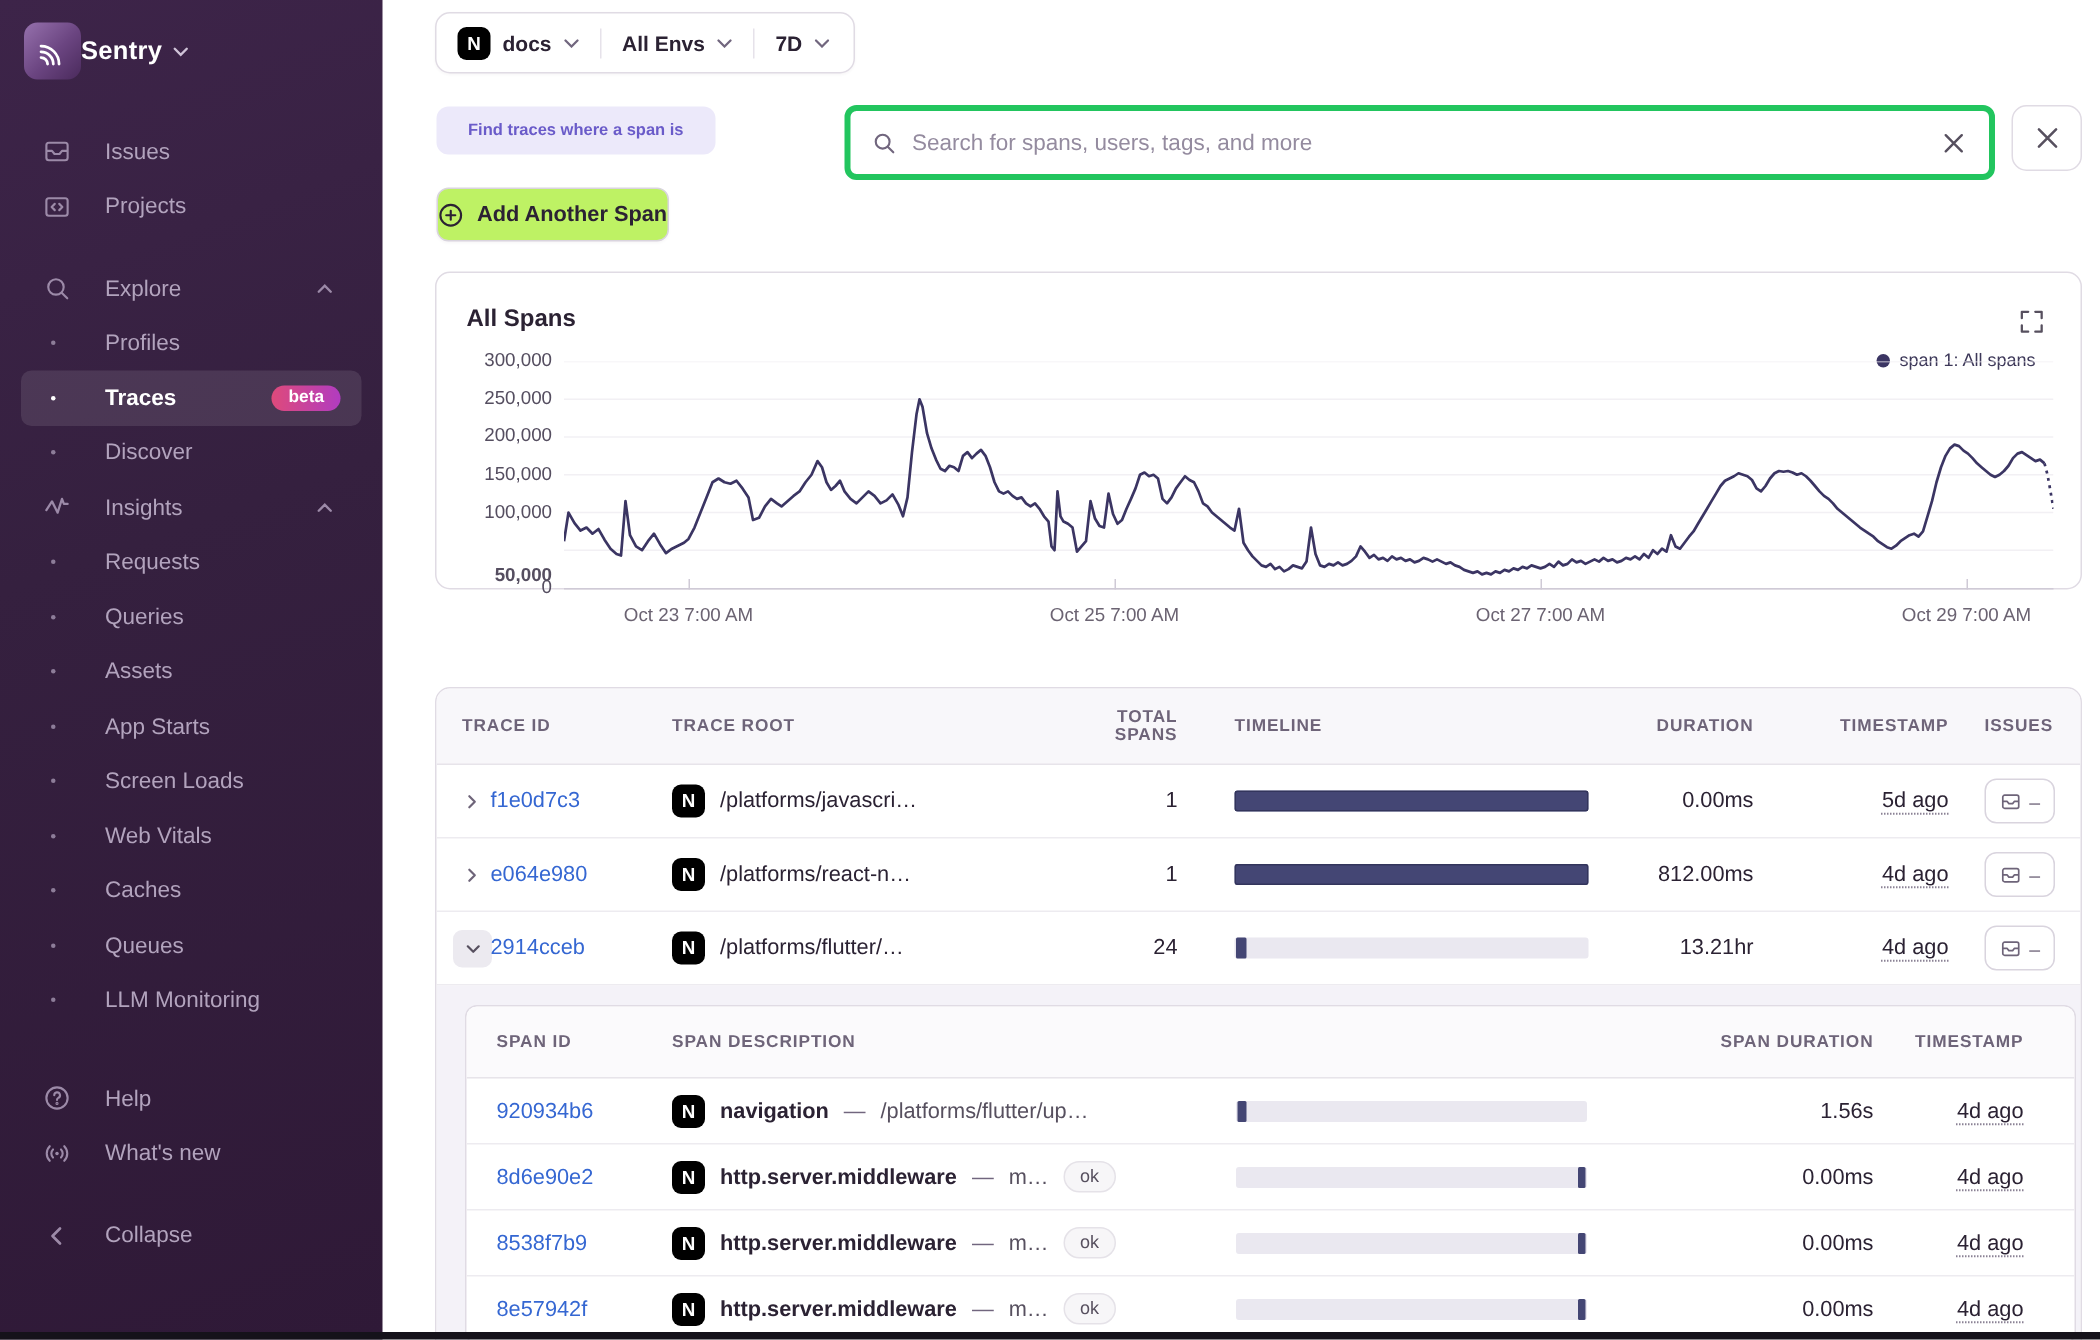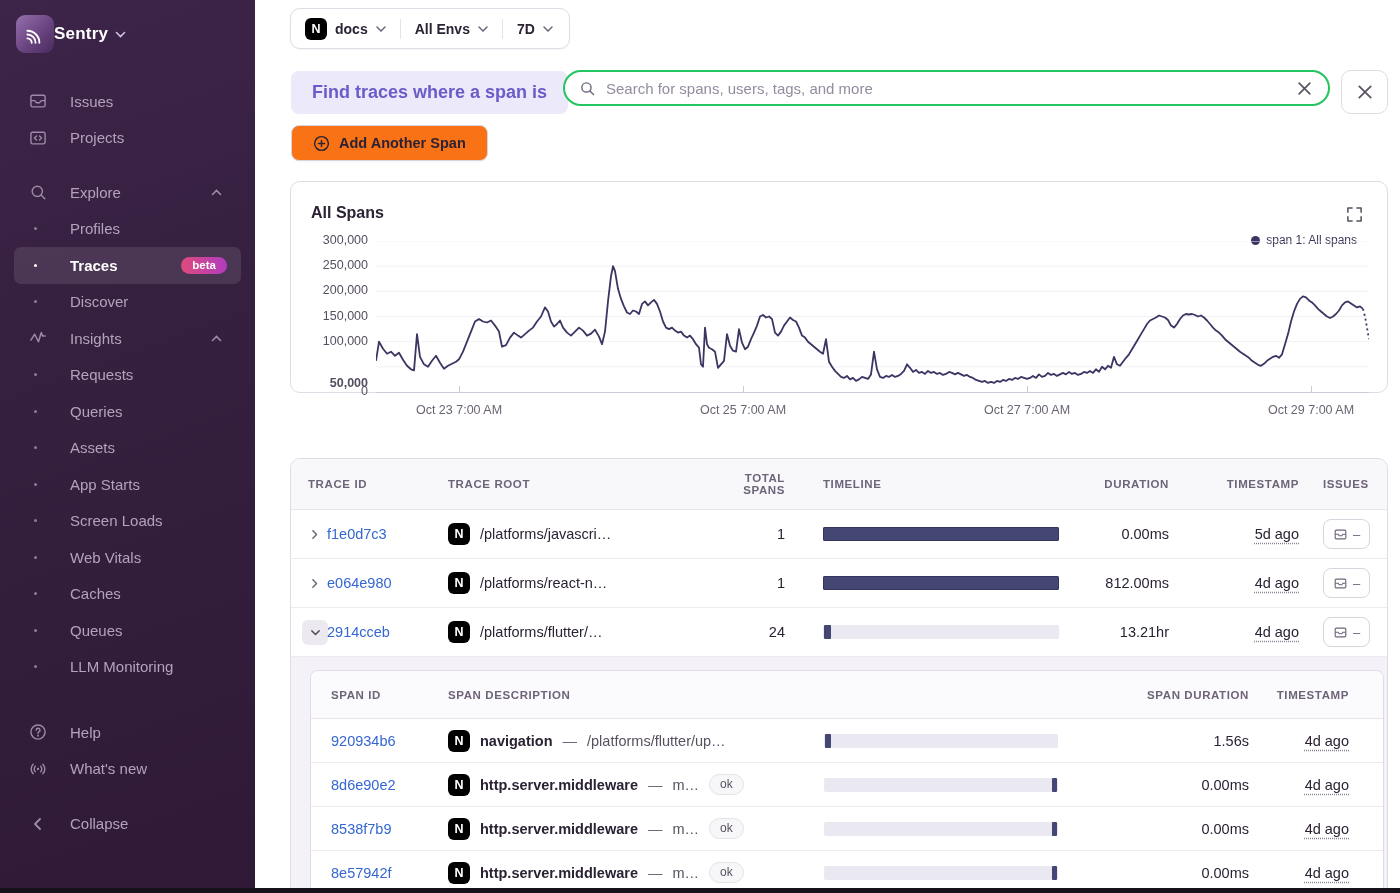--- a/index.html
+++ b/index.html
@@ -38,35 +38,35 @@
   
   .filterbar { position:absolute; left:290px; top:8px; height:41px; display:inline-flex; align-items:center;
     background:#fff; border:1px solid #e0dbe4; border-radius:10px; padding:0 16px 0 14px;
     box-shadow:0 1px 2px rgba(43,34,51,.04); }
   .fb-seg { display:flex; align-items:center; gap:8px; font-size:14px; font-weight:700; color:#2b2233; cursor:pointer; }
   .fb-div { width:1px; height:20px; background:#e6e2ea; margin:0 14px; }
   .nlogo { width:22px; height:22px; border-radius:6px; background:#000; color:#fff;
     display:flex; align-items:center; justify-content:center; font-size:12.5px; font-weight:700; }
 
   
-  .find-btn { position:absolute; left:291px; top:71px; height:43px; border:none; border-radius:8px;
-    background:#ece9fa; color:#6a5bc9; font-size:18px; font-weight:700; padding:0 21px; cursor:pointer;
+  .find-btn { position:absolute; left:291px; top:71px; height:32px; border:none; border-radius:8px;
+    background:#ece9fa; color:#6a5bc9; font-size:11px; font-weight:700; padding:0 21px; cursor:pointer;
     font-family:inherit; }
-  .search-box { position:absolute; left:563px; top:70px; width:767px; height:36px;
-    border:2px solid #22c55e; border-radius:18px; background:#fff; display:flex; align-items:center; padding:0 14px; }
+  .search-box { position:absolute; left:563px; top:70px; width:767px; height:50px;
+    border:4px solid #22c55e; border-radius:8px; background:#fff; display:flex; align-items:center; padding:0 14px; }
   .search-box input { flex:1; border:none; outline:none; font-size:15px; color:#2b2233;
     font-family:inherit; margin-left:10px; background:transparent; }
   .search-box input::placeholder { color:#948b9f; }
   .icon-btn { background:none; border:none; cursor:pointer; padding:2px; display:flex; }
   .x-standalone { position:absolute; left:1341px; top:70px; width:47px; height:44px;
     border:1px solid #e0dbe4; border-radius:10px; background:#fff; cursor:pointer;
     display:flex; align-items:center; justify-content:center; }
-  .add-span { position:absolute; left:291px; top:125px; height:36px; background:#f97316;
+  .add-span { position:absolute; left:291px; top:125px; height:36px; background:#bef264;
     border:1px solid #d9d4de; border-radius:8px; display:inline-flex; align-items:center; gap:9px;
-    padding:0 21px; font-size:14.5px; font-weight:700; color:#2b2233; cursor:pointer; font-family:inherit;
+    padding:0 0; font-size:14.5px; font-weight:700; color:#2b2233; cursor:pointer; font-family:inherit;
     box-shadow:0 1px 2px rgba(43,34,51,.04); }
 
   
   .chart-card { position:absolute; left:290px; top:181px; width:1098px; height:212px;
     border:1px solid #e0dbe4; border-radius:10px; background:#fff; }
   .chart-title { position:absolute; left:20px; top:22px; font-size:16px; font-weight:700; }
   .fullscreen-btn { position:absolute; right:24px; top:24px; background:none; border:none; cursor:pointer; padding:0; }
   .legend { position:absolute; right:30px; top:51px; display:flex; align-items:center; gap:6px;
     font-size:12px; color:#3d3859; cursor:pointer; }
   .legend .dot { width:9px; height:9px; border-radius:50%; background:#3b3563; }

